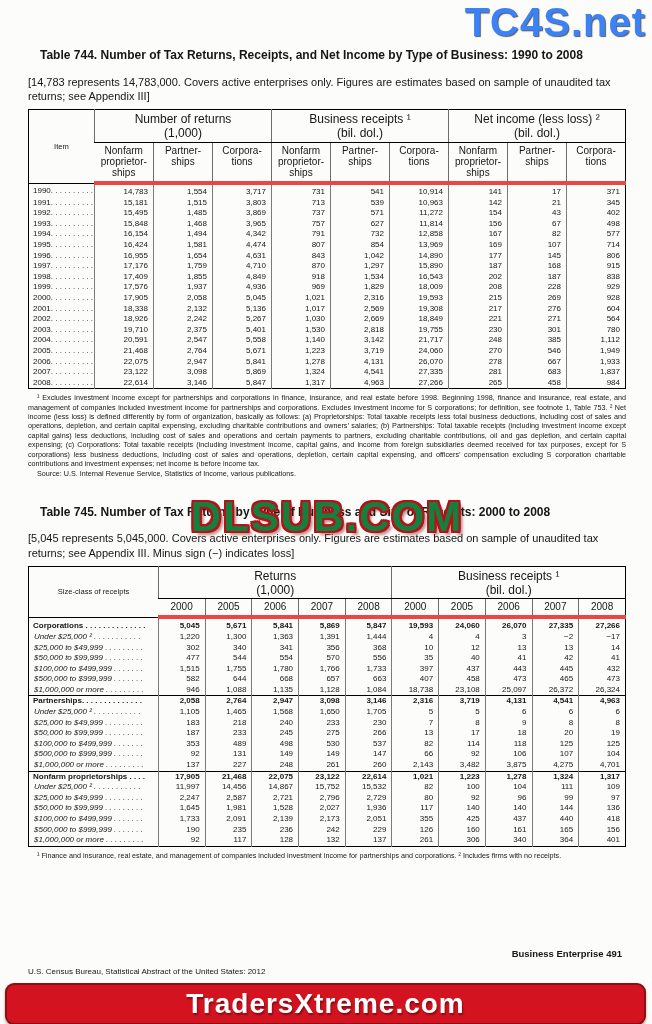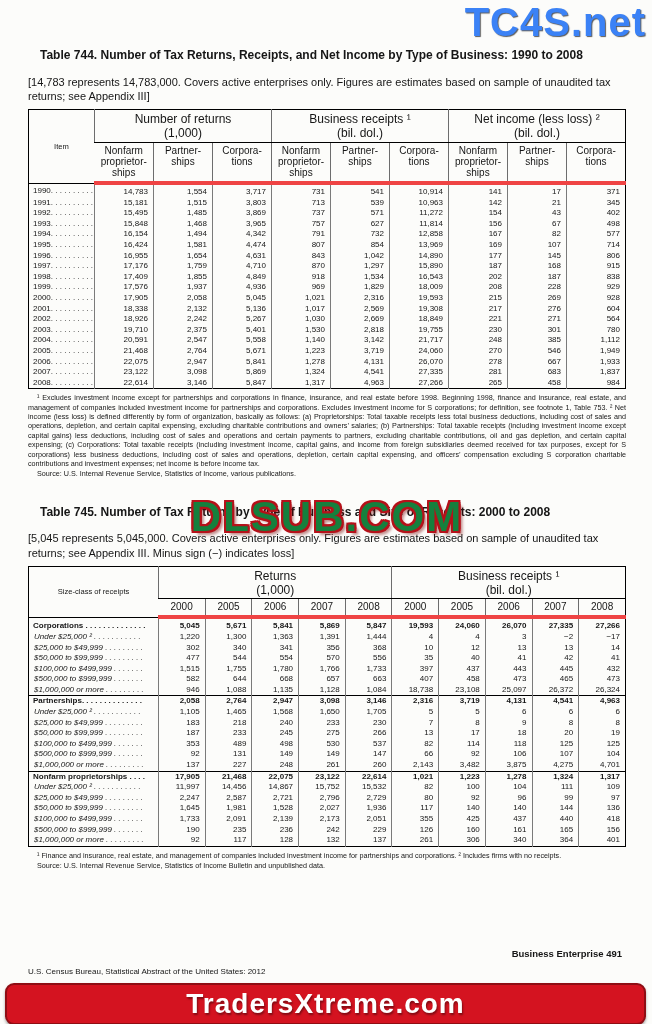--- a/index.html
+++ b/index.html
@@ -671,21 +671,20 @@
             <td class="num">261</td>
             <td class="num">306</td>
             <td class="num">340</td>
             <td class="num">364</td>
             <td class="num">401</td>
           </tr>
         </tbody>
     </table>
 
     <p class="fn">¹ Finance and insurance, real estate, and management of companies included investment income for partnerships and corporations. ² Includes firms with no receipts.</p>
-    <p class="src">Source: U.S. Internal Revenue Service, Statistics of Income Bulletin and unpublished data.</p>
   </div>
 
 </div>
 
 <div class="footer-right">Business Enterprise  491</div>
 <div class="footer-left">U.S. Census Bureau, Statistical Abstract of the United States: 2012</div>
 
 <div class="wm-bottom">
   <span>TradersXtreme.com</span>
 </div>

